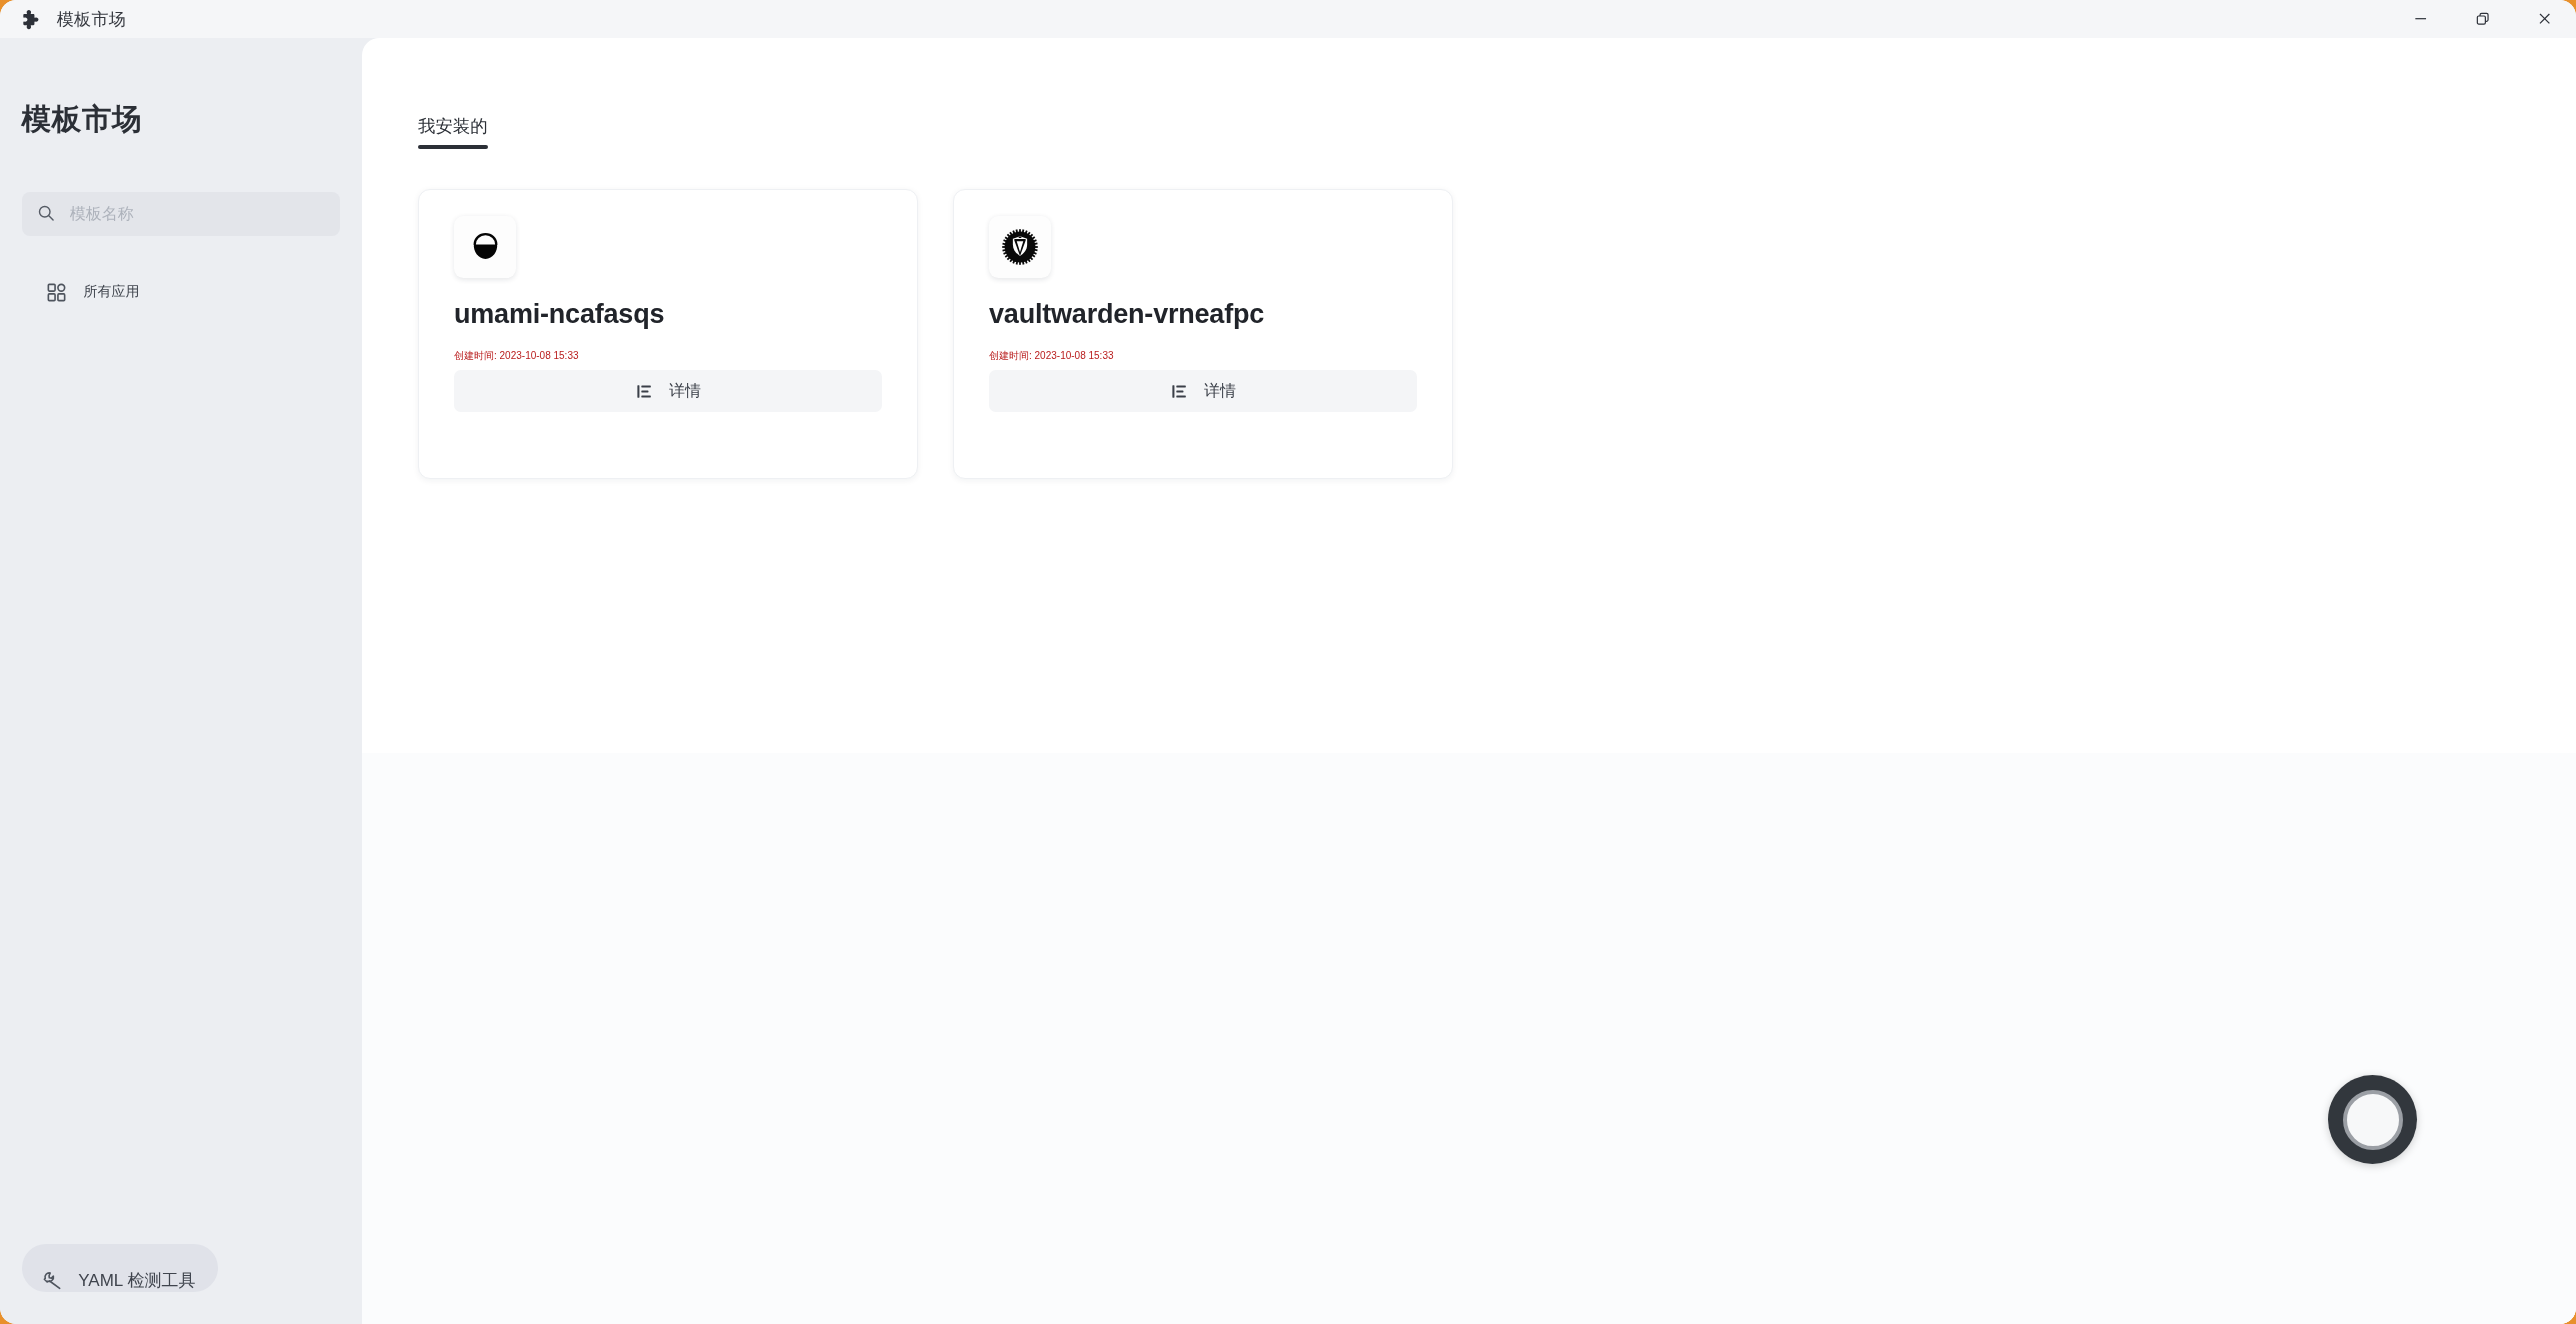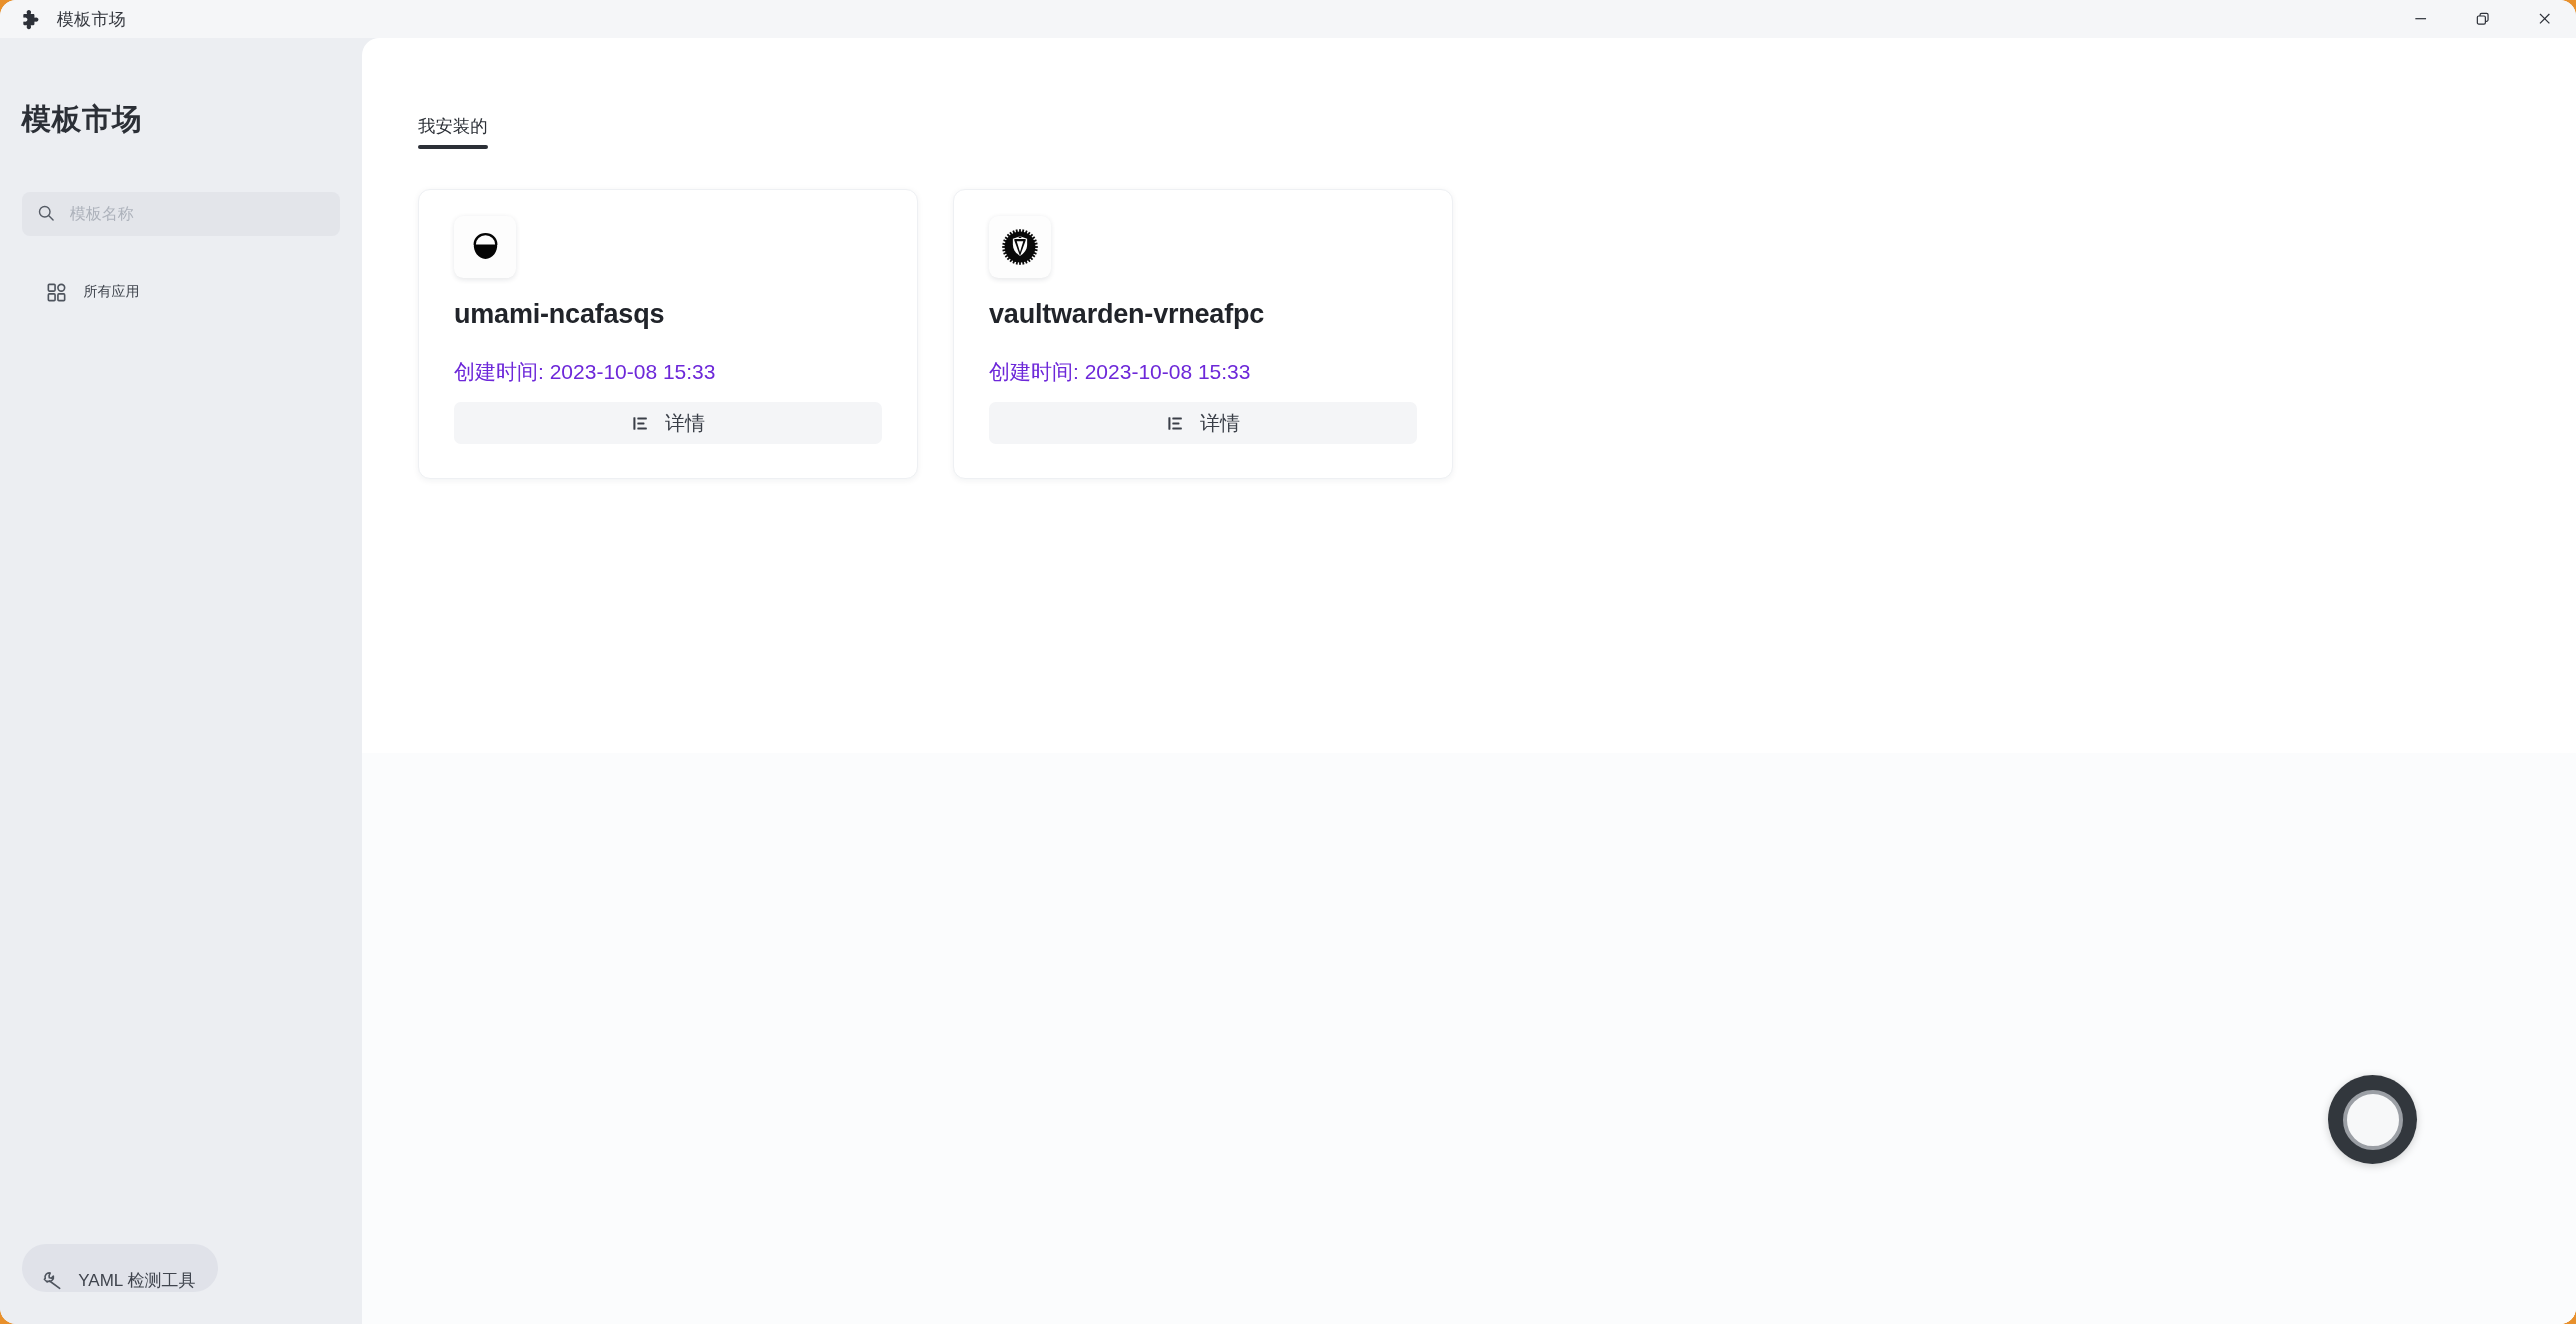--- a/index.html
+++ b/index.html
@@ -136,30 +136,30 @@
     display: flex; align-items: center; justify-content: center;
   }
   .app-logo svg { display: block; }
   .app-name {
     margin-top: 21.5px;
     font-size: 27px; font-weight: 700; color: #21242a;
     letter-spacing: -0.2px;
     white-space: nowrap;
   }
   .app-meta {
-    margin-top: 28px;
-    font-size: 21px; color: #6d28d9;
+    margin-top: 19px;
+    font-size: 10px; color: #b91c1c;
   }
   .detail-btn {
-    position: absolute; left: 35px; right: 35px; bottom: 34px;
+    position: absolute; left: 35px; right: 35px; bottom: 66px;
     height: 42px;
     background: #f4f5f7;
     border: 0; border-radius: 6.7px;
     display: flex; align-items: center; justify-content: center; gap: 14.8px;
-    font-size: 20px; color: #3a3f48;
+    font-size: 16px; color: #3a3f48;
     font-family: "Liberation Sans", "DejaVu Sans", sans-serif;
     cursor: pointer;
   }
   .detail-btn .list-icon { width: 19px; height: 19px; display: block; }
 
   
   #cursor-ring {
     position: absolute;
     left: 2328px; top: 1075px;
     width: 89px; height: 89px;

